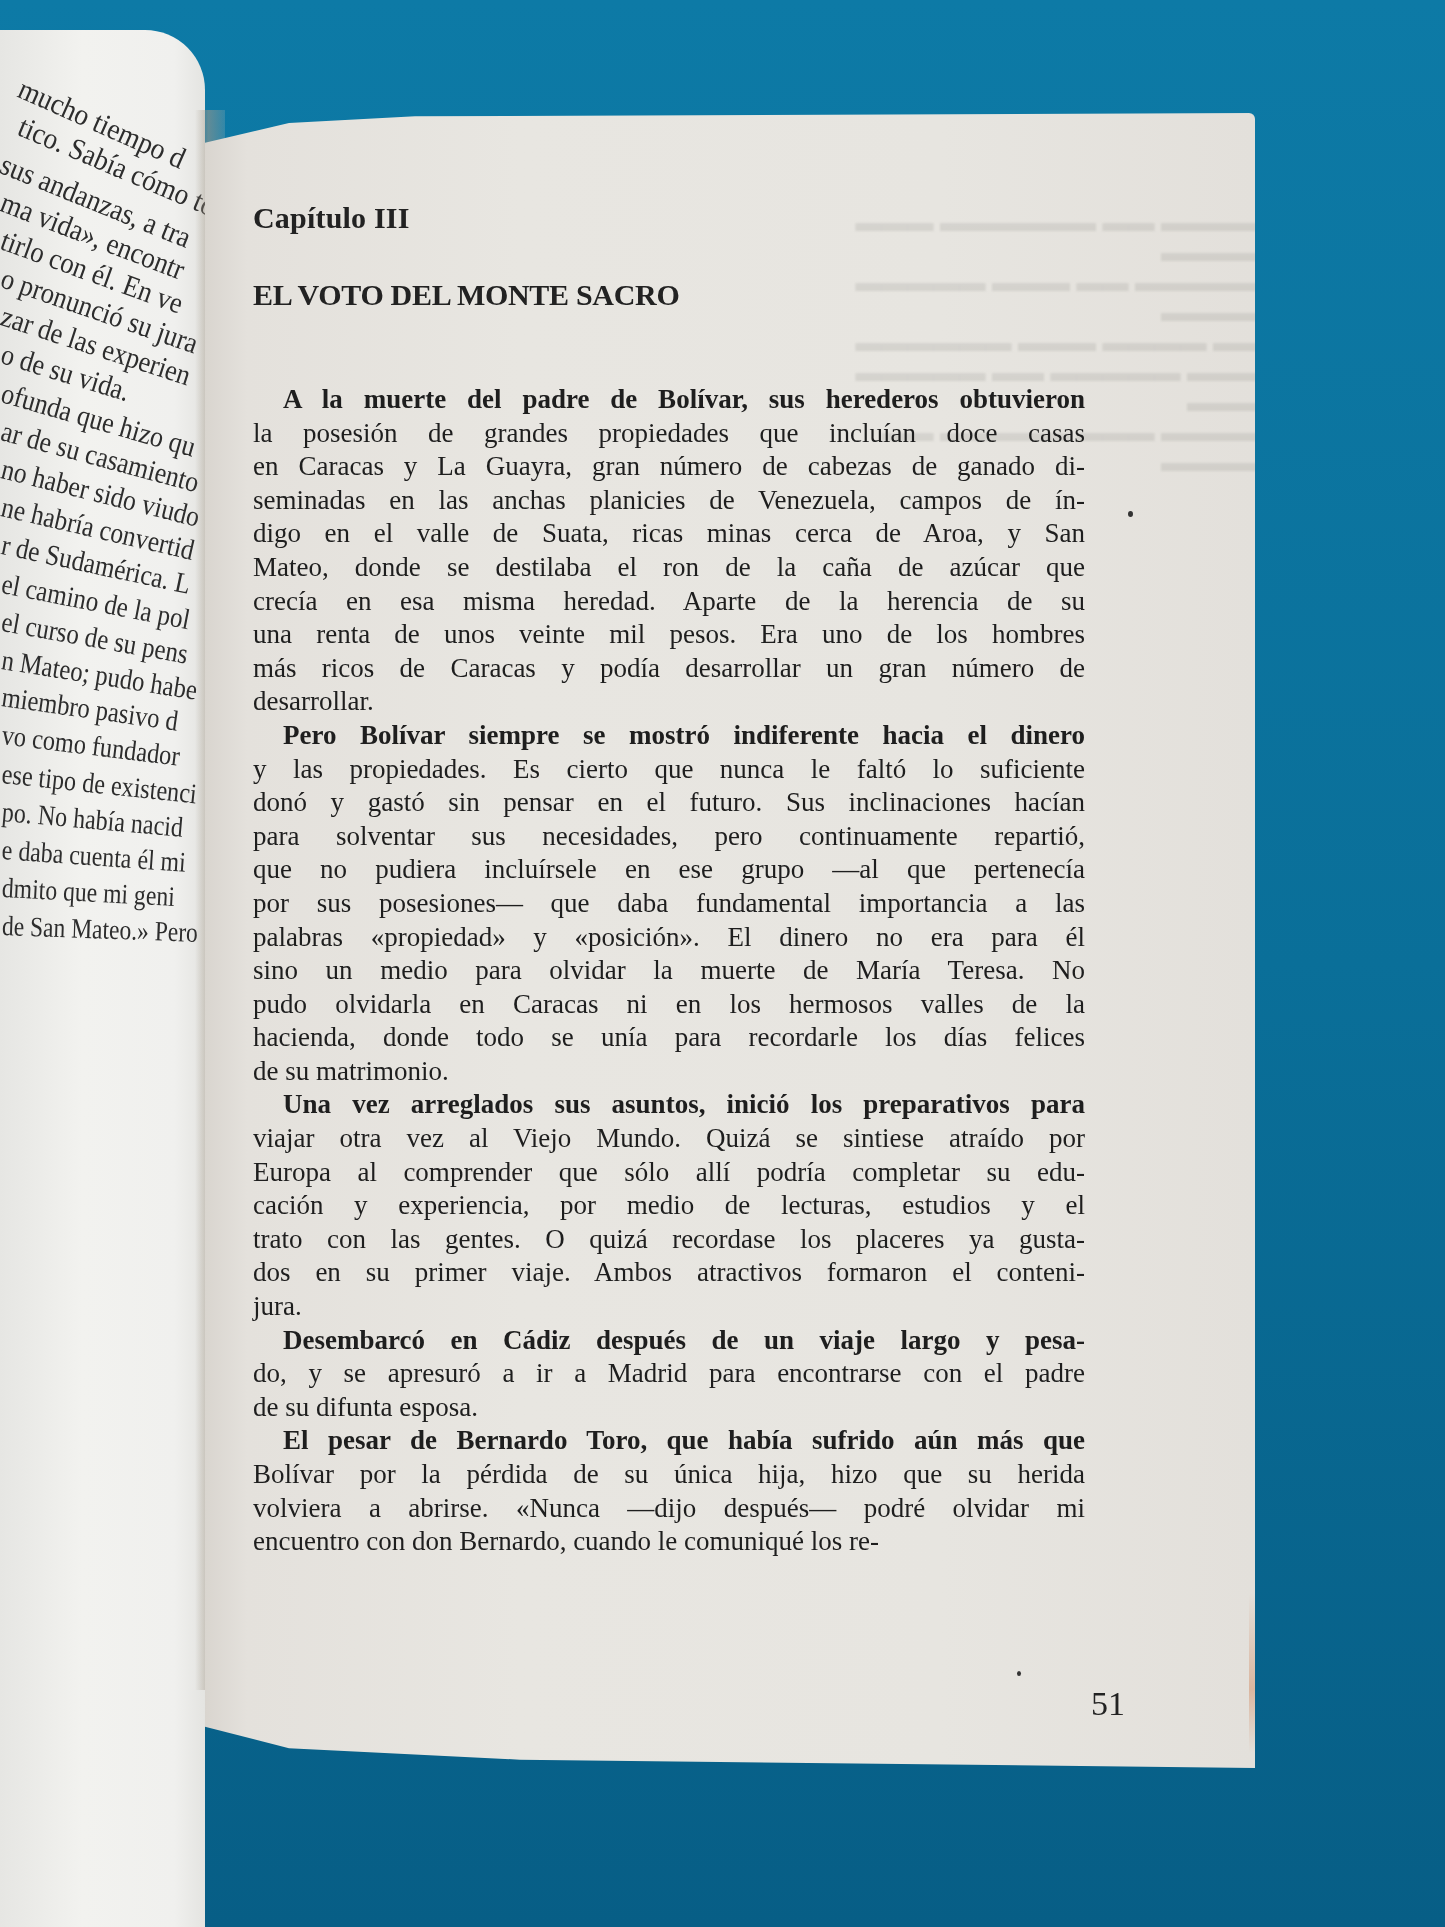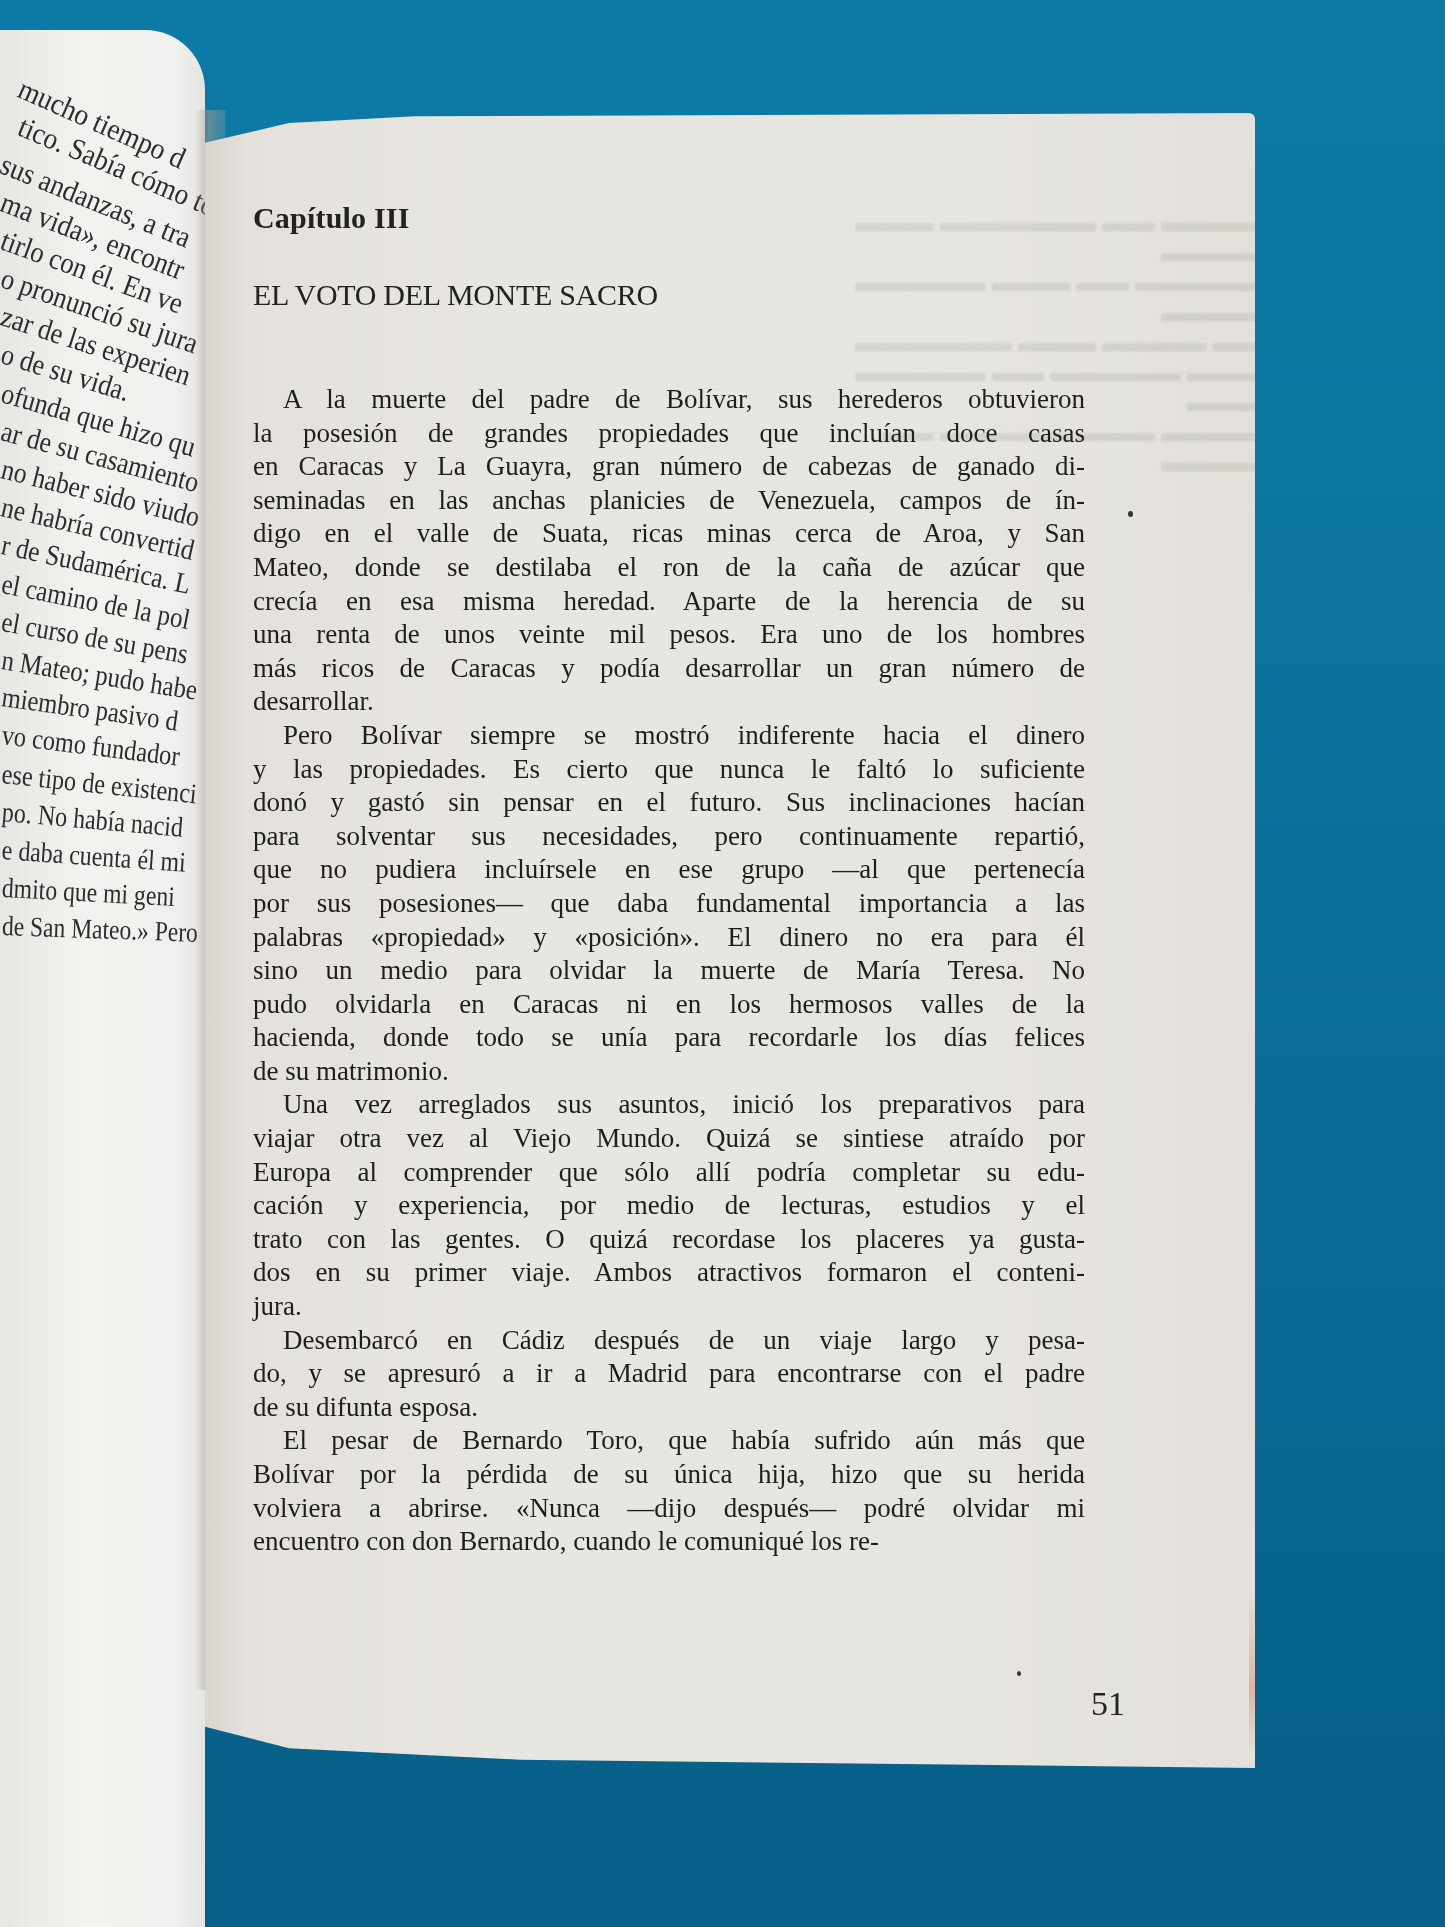--- a/index.html
+++ b/index.html
@@ -104,21 +104,21 @@
     font-weight: bold;
   }
   .chapter-title {
     position: absolute;
     top: 165px;
     left: 0;
     font-size: 30px;
     letter-spacing: -0.3px;
     color: #222;
     margin: 0;
-    font-weight: normal;
+    font-weight: bold;
   }
   .body-text {
     position: absolute;
     top: 270px;
     left: 0;
     width: 832px;
   }
   .line {
     display: block;
     height: 33.6px;
@@ -127,20 +127,21 @@
     white-space: nowrap;
     text-align: justify;
     text-align-last: justify;
     color: #1e1e1e;
   }
   .line.last {
     text-align-last: left;
   }
   .line.indent {
     padding-left: 30px;
+    font-weight: bold;
   }
   .page-number {
     position: absolute;
     left: 838px;
     top: 1572px;
     font-size: 34px;
     color: #222;
   }
   .speck {
     position: absolute;

